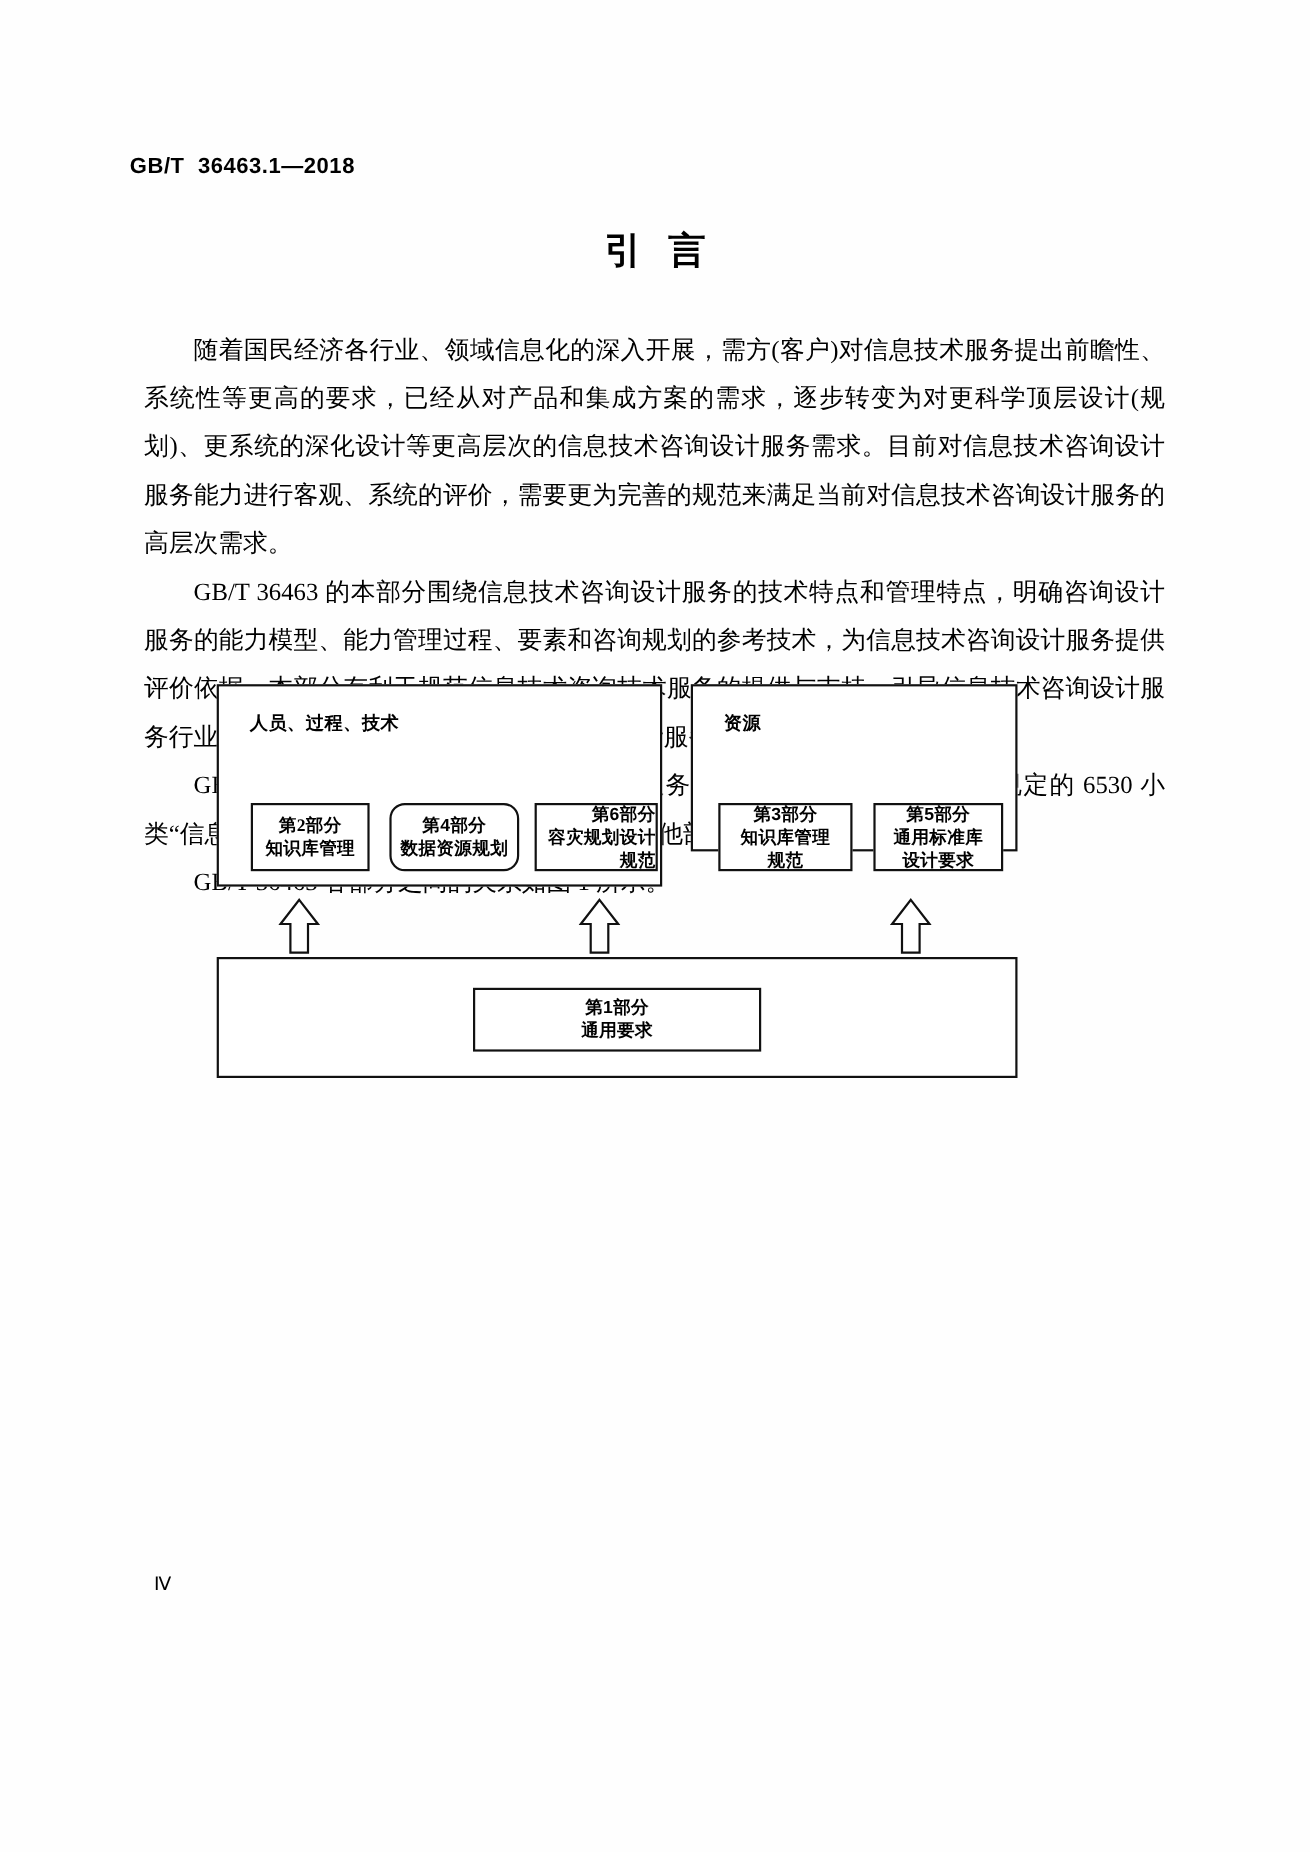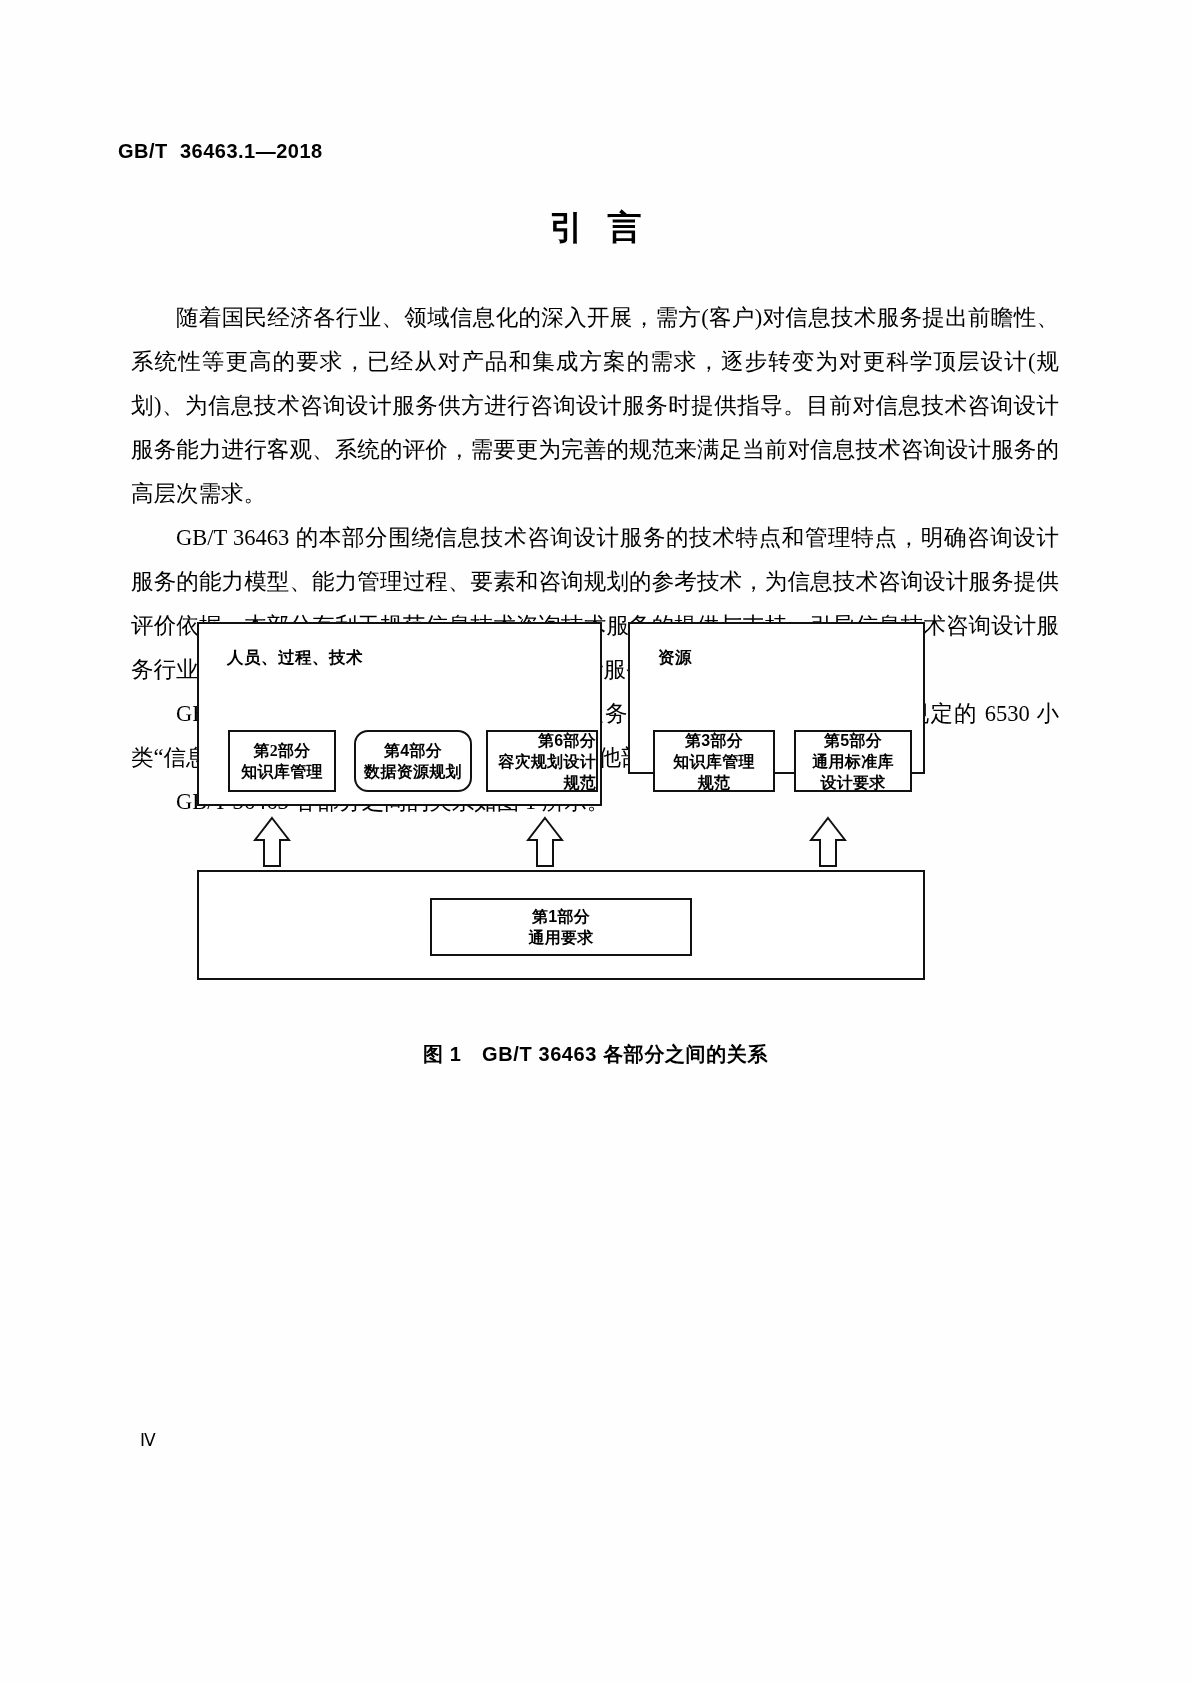--- a/index.html
+++ b/index.html
@@ -184,21 +184,21 @@
 </head>
 <body>
 
 <div class="page">
 
   <div class="running-header">GB/T  36463.1—2018</div>
 
   <div class="doc-title">引言</div>
 
   <div class="body-block" id="para-top">
-    <p>随着国民经济各行业、领域信息化的深入开展，需方(客户)对信息技术服务提出前瞻性、系统性等更高的要求，已经从对产品和集成方案的需求，逐步转变为对更科学顶层设计(规划)、为信息技术咨询设计服务供方进行咨询设计服务时提供指导。目前对信息技术咨询设计服务能力进行客观、系统的评价，需要更为完善的规范来满足当前对信息技术咨询设计服务的高层次需求。</p>
+    <p>随着国民经济各行业、领域信息化的深入开展，需方(客户)对信息技术服务提出前瞻性、系统性等更高的要求，已经从对产品和集成方案的需求，逐步转变为对更科学顶层设计(规划)、更系统的深化设计等更高层次的信息技术咨询设计服务需求。目前对信息技术咨询设计服务能力进行客观、系统的评价，需要更为完善的规范来满足当前对信息技术咨询设计服务的高层次需求。</p>
     <p>GB/T 36463 的本部分围绕信息技术咨询设计服务的技术特点和管理特点，明确咨询设计服务的能力模型、能力管理过程、要素和咨询规划的参考技术，为信息技术咨询设计服务提供评价依据。本部分有利于规范信息技术咨询技术服务的提供与支持，引导信息技术咨询设计服务行业的良好发展，促进我国信息技术咨询设计服务能力的提升。</p>
     <p>GB/T 36463 所规定的信息技术咨询设计服务为包括 GB/T 4754—2011 中规定的 6530 小类“信息技术咨询设计服务”中除“测试评估”外其他部分。</p>
     <p>GB/T 36463 各部分之间的关系如图 1 所示。</p>
   </div>
 
   <div class="figure-area">
 
     <div class="group-row">
 
       <div class="group-box group-left">
@@ -255,18 +255,17 @@
     </div>
 
     <div class="bottom-box">
       <div class="part-box pb-1">
         <span>第1部分</span>
         <span>通用要求</span>
       </div>
     </div>
   </div>
 
-  <div class="figure-caption">图 1　GB/T 36463 各部分之间的关系</div>
 
 
   <div class="folio">Ⅳ</div>
 
 </div>
 
 </body></html>

